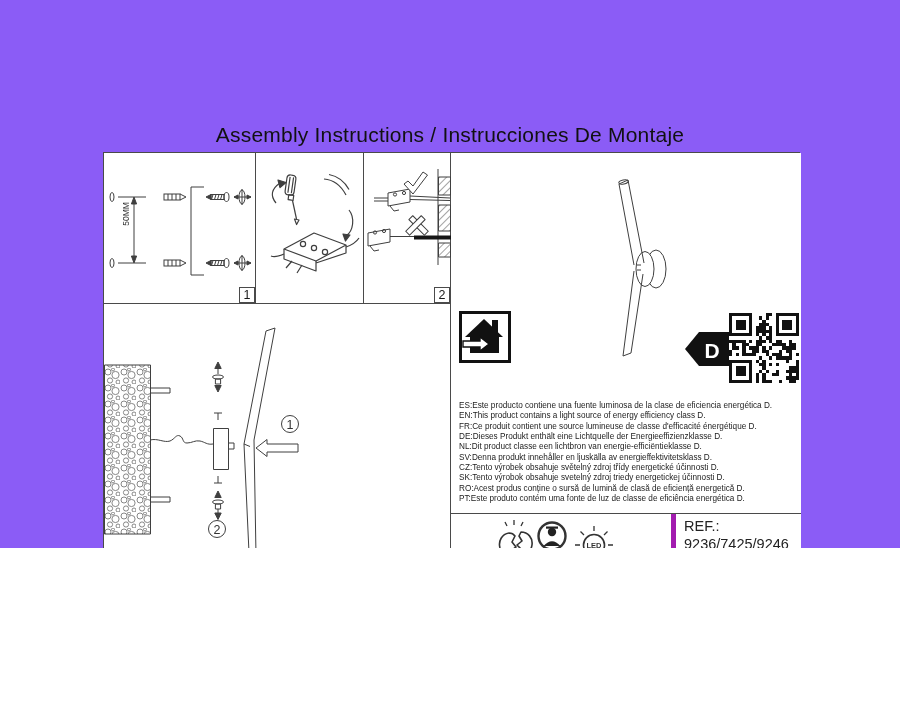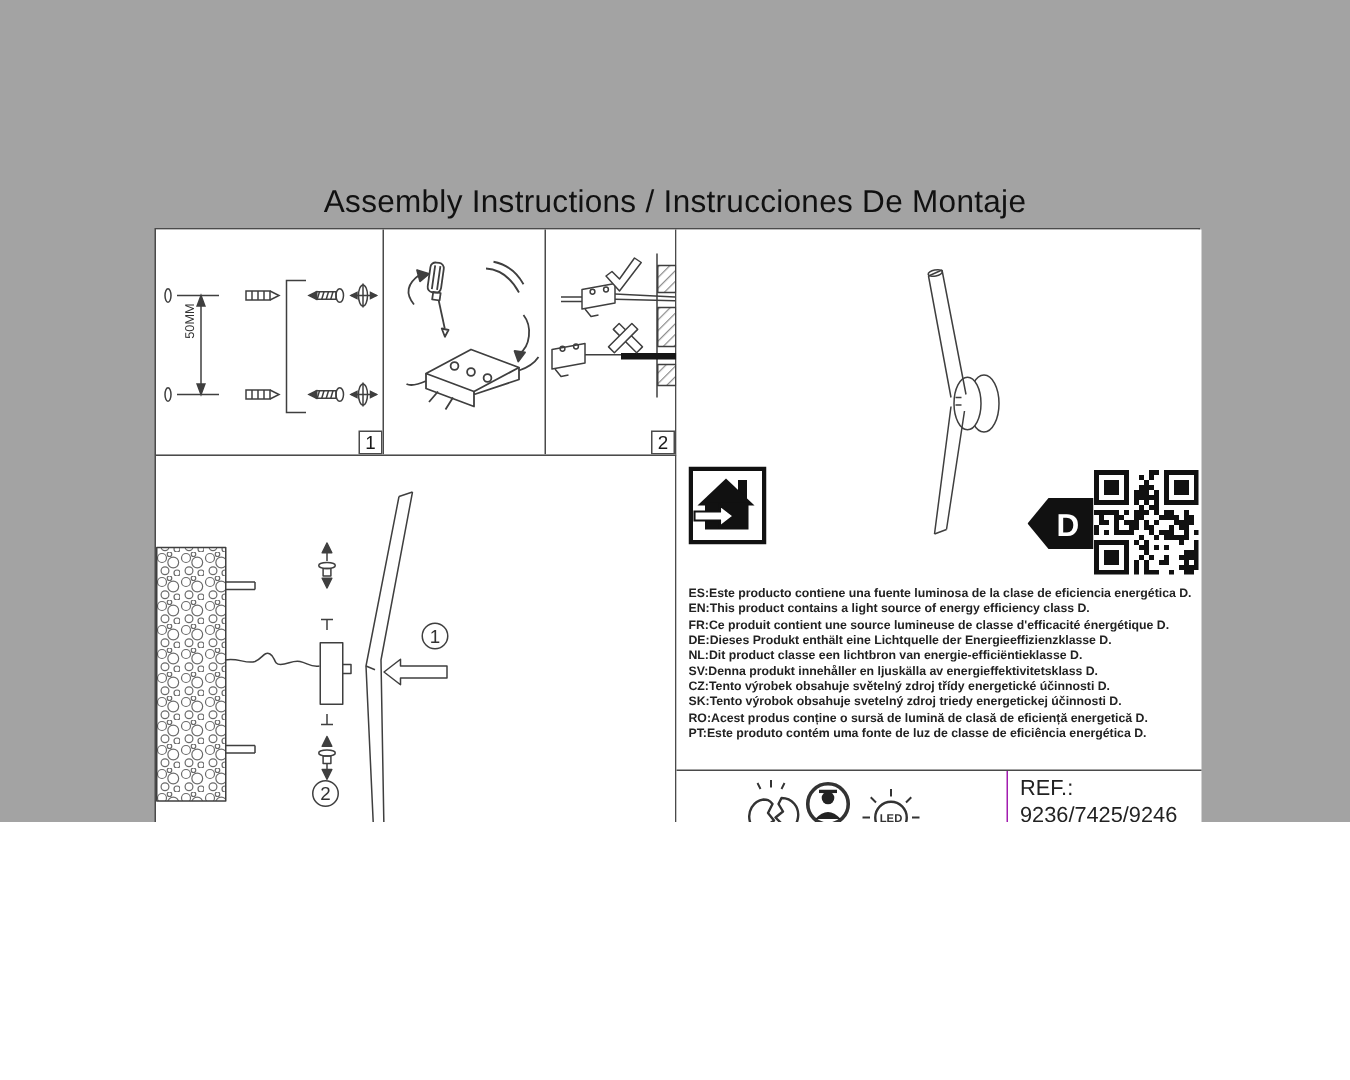--- a/index.html
+++ b/index.html
@@ -1,17 +1,17 @@
 <!DOCTYPE html>
 <html><head>
 <meta charset="utf-8">
 <style>
   * { margin:0; padding:0; box-sizing:border-box; }
   html,body { background:#fff; }
-  #page { position:relative; width:900px; height:548px; background:#a3a3a3;
+  #page { position:relative; width:900px; height:548px; background:#8b5cf6;
           font-family:"Liberation Sans", sans-serif; color:#1a1a1a; overflow:hidden; }
   .abs { position:absolute; }
   #title { left:0; right:0; top:123px; text-align:center; font-size:21px; color:#111; letter-spacing:.2px; }
 
   #outer { left:103px; top:152px; width:697px; height:445px; border:1px solid #4a4a4a; }
   .cell { position:absolute; background:#fff; }
   #panel1  { left:0; top:0; width:152px; height:150px; border-right:1px solid #4a4a4a; }
   #panel2a { left:152px; top:0; width:108px; height:150px; border-right:1px solid #4a4a4a; }
   #panel2b { left:260px; top:0; width:87px; height:150px; border-right:1px solid #4a4a4a; }
   #panel3  { left:0; top:150px; width:347px; height:295px; border-top:1px solid #4a4a4a; border-right:1px solid #4a4a4a; }
@@ -20,30 +20,30 @@
   .badge { position:absolute; right:0; bottom:0; width:16px; height:16px; border:1px solid #4a4a4a;
            font-size:12.5px; line-height:14px; text-align:center; background:#fff; z-index:3; }
 
   .dim-label { position:absolute; left:2px; top:56px; width:40px; text-align:center;
                font-size:8.5px; color:#333; transform:rotate(-90deg); }
 
   svg { display:block; }
   svg text { font-family:"Liberation Sans", sans-serif; }
 
   #specs { left:8px; top:215px; font-size:9.5px; line-height:13px; color:#222; white-space:pre-wrap; }
-  #langs { left:8px; top:238px; font-size:8.2px; line-height:10.35px; color:#222; width:340px;font-weight:bold; }
+  #langs { left:8px; top:248px; font-size:8.2px; line-height:10.35px; color:#222; width:340px; }
   #langs div { white-space:nowrap; }
 
   #house-icon { left:8px; top:158px; }
   #d-arrow   { left:234px; top:177px; }
   #qr-box    { left:278px; top:160px; width:70px; height:70px; }
 
   #bottom-row { left:0; top:360px; width:350px; height:85px; border-top:1px solid #4a4a4a; }
   #icons-cell { left:0; top:0; width:220px; height:85px; }
-  #ref-cell   { left:220px; top:0; width:130px; height:43px; border-left:1px solid #a21caf;
+  #ref-cell   { left:220px; top:0; width:130px; height:43px; border-left:5px solid #a21caf;
                 padding:4px 0 0 8px; font-size:14.5px; line-height:17.5px; color:#222; }
   #brand-cell { left:220px; top:43px; width:130px; height:42px; border-left:1px solid #4a4a4a;
                 border-top:1px solid #4a4a4a; display:flex; align-items:center; justify-content:center; }
   .brand-word { font-family:"Liberation Serif", serif; font-size:33px; color:#1c1c1c; line-height:1; }
   #brand-caret { margin:0 1px; overflow:visible; }
 </style>
 </head>
 <body>
 
 <div id="page">

